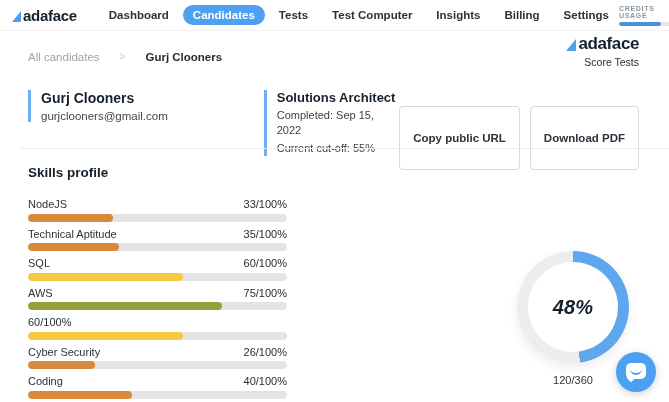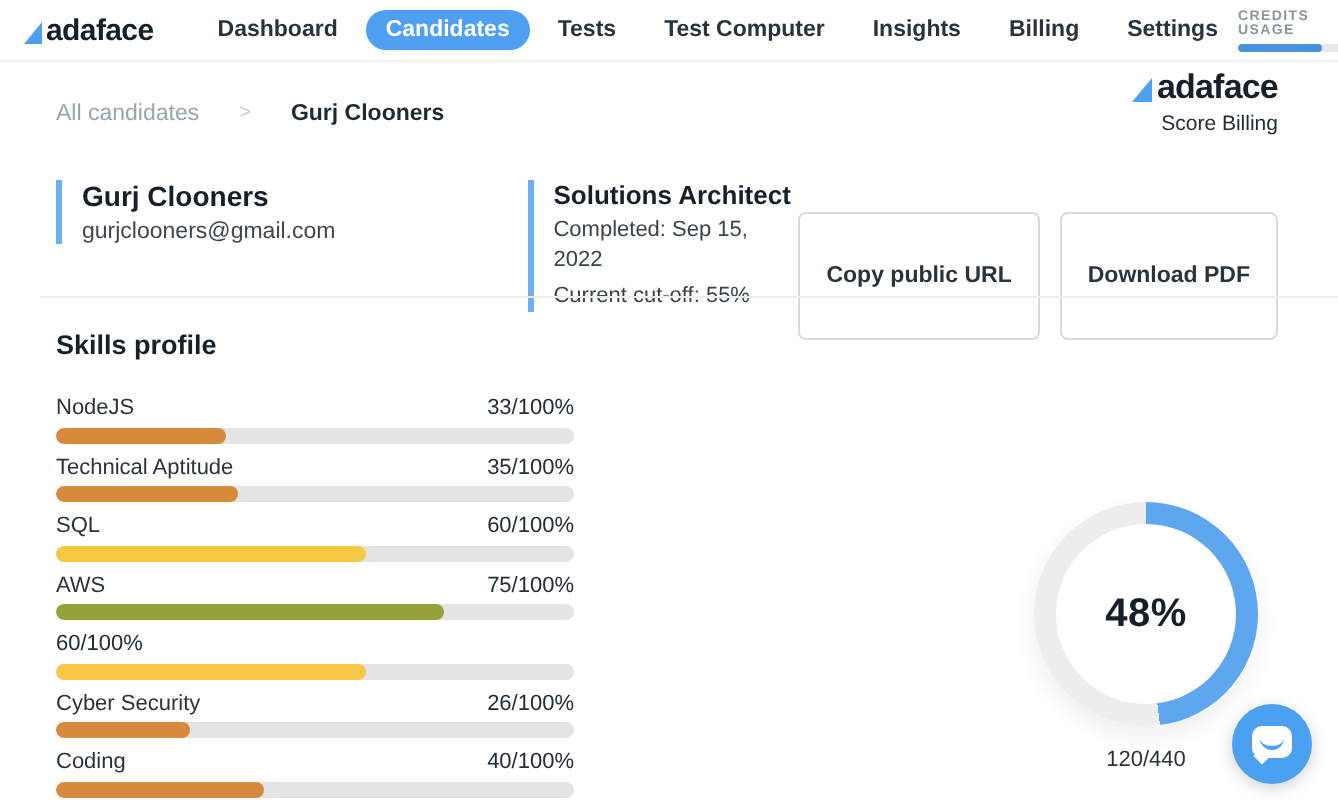--- a/index.html
+++ b/index.html
@@ -116,21 +116,21 @@
     <span class="crumb-parent">All candidates</span>
     <span class="crumb-sep">&gt;</span>
     <span class="crumb-current">Gurj Clooners</span>
   </div>
 
   <div class="report-brand">
     <div class="report-logo">
       <span class="logo-mark"></span>
       <span class="report-logo-text">adaface</span>
     </div>
-    <div class="report-sub">Score Billing</div>
+    <div class="report-sub">Score Tests</div>
   </div>
 
   <div class="candidate">
     <div class="cand-block">
       <div class="cand-name">Gurj Clooners</div>
       <div class="cand-email">gurjclooners@gmail.com</div>
     </div>
     <div class="cand-block role-block">
       <div class="role-title">Solutions Architect</div>
       <div class="role-meta">Completed: Sep 15, 2022</div>
@@ -205,26 +205,26 @@
             <span>Coding</span>
             <span class="skill-score">40/100%</span>
           </div>
           <div class="skill-track" style="background: rgb(228, 228, 228);">
             <div class="skill-fill" style="width: 40%; background: rgb(216, 137, 60);"></div>
           </div>
         </div>
       </div>
   </div>
 
-  <div class="donut" style="background: conic-gradient(rgb(94, 166, 238) 0deg, rgb(94, 166, 238) 48%, rgb(237, 237, 237) 48%, rgb(237, 237, 237) 100%);">
+  <div class="donut" style="background: conic-gradient(rgb(94, 166, 238) 0deg, rgb(94, 166, 238) 48%, rgb(237, 237, 237) 48%, rgb(237, 237, 237) 100%); font-style: italic;">
     <div class="donut-hole">
       <span class="donut-value">48%</span>
     </div>
   </div>
-  <div class="donut-fraction">120/440</div>
+  <div class="donut-fraction">120/360</div>
 
   <div class="chat-btn">
     <div class="chat-bubble">
       <div class="chat-smile"></div>
     </div>
   </div>
 
 </div>
 
 </body></html>

